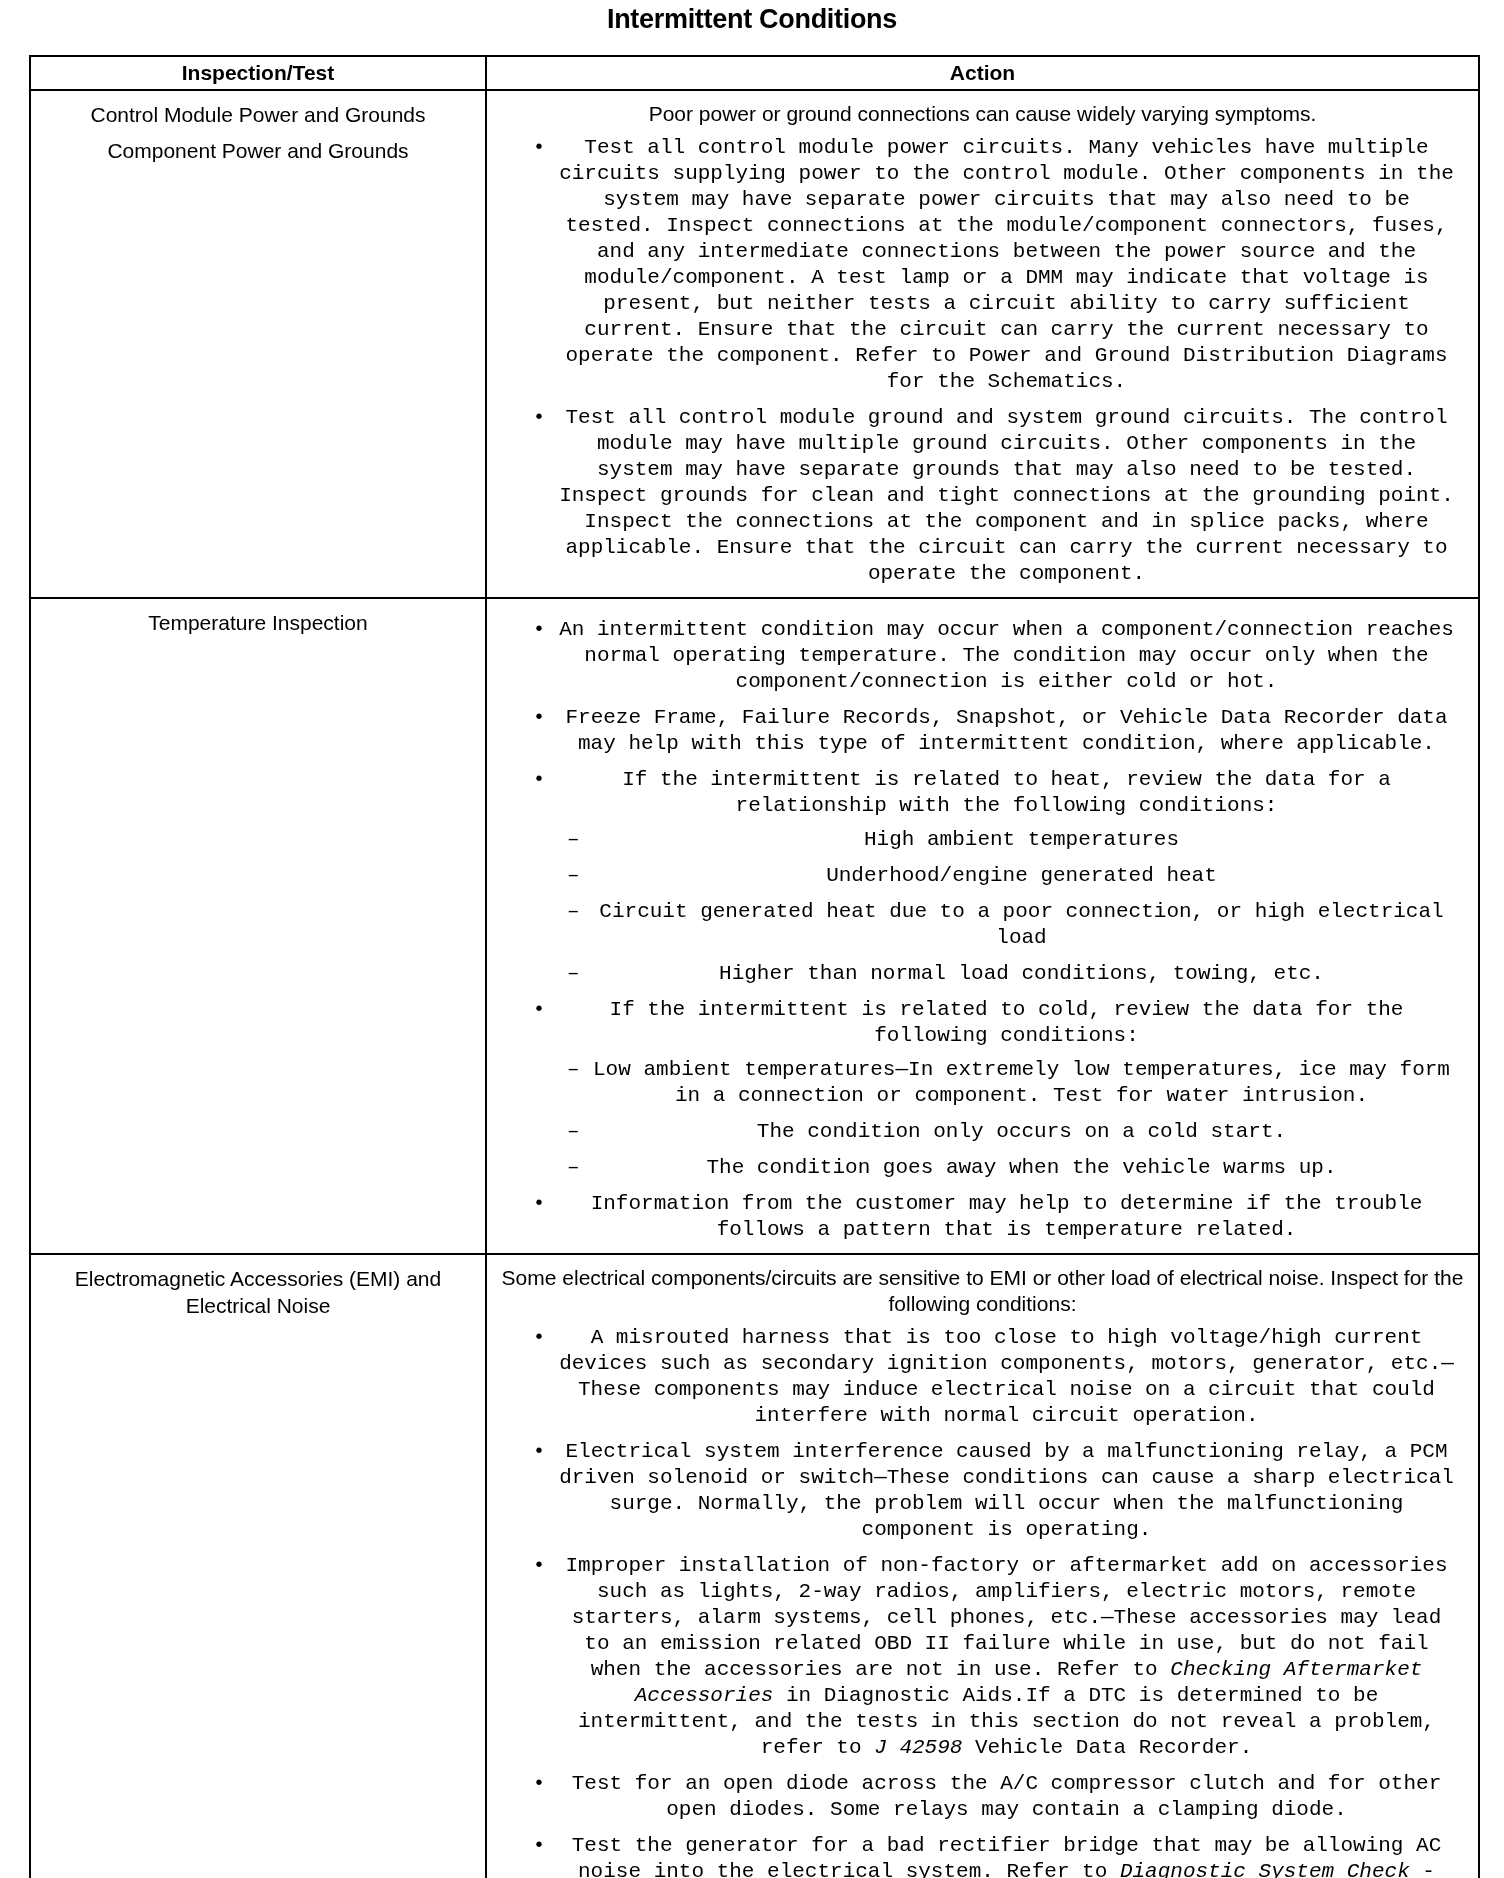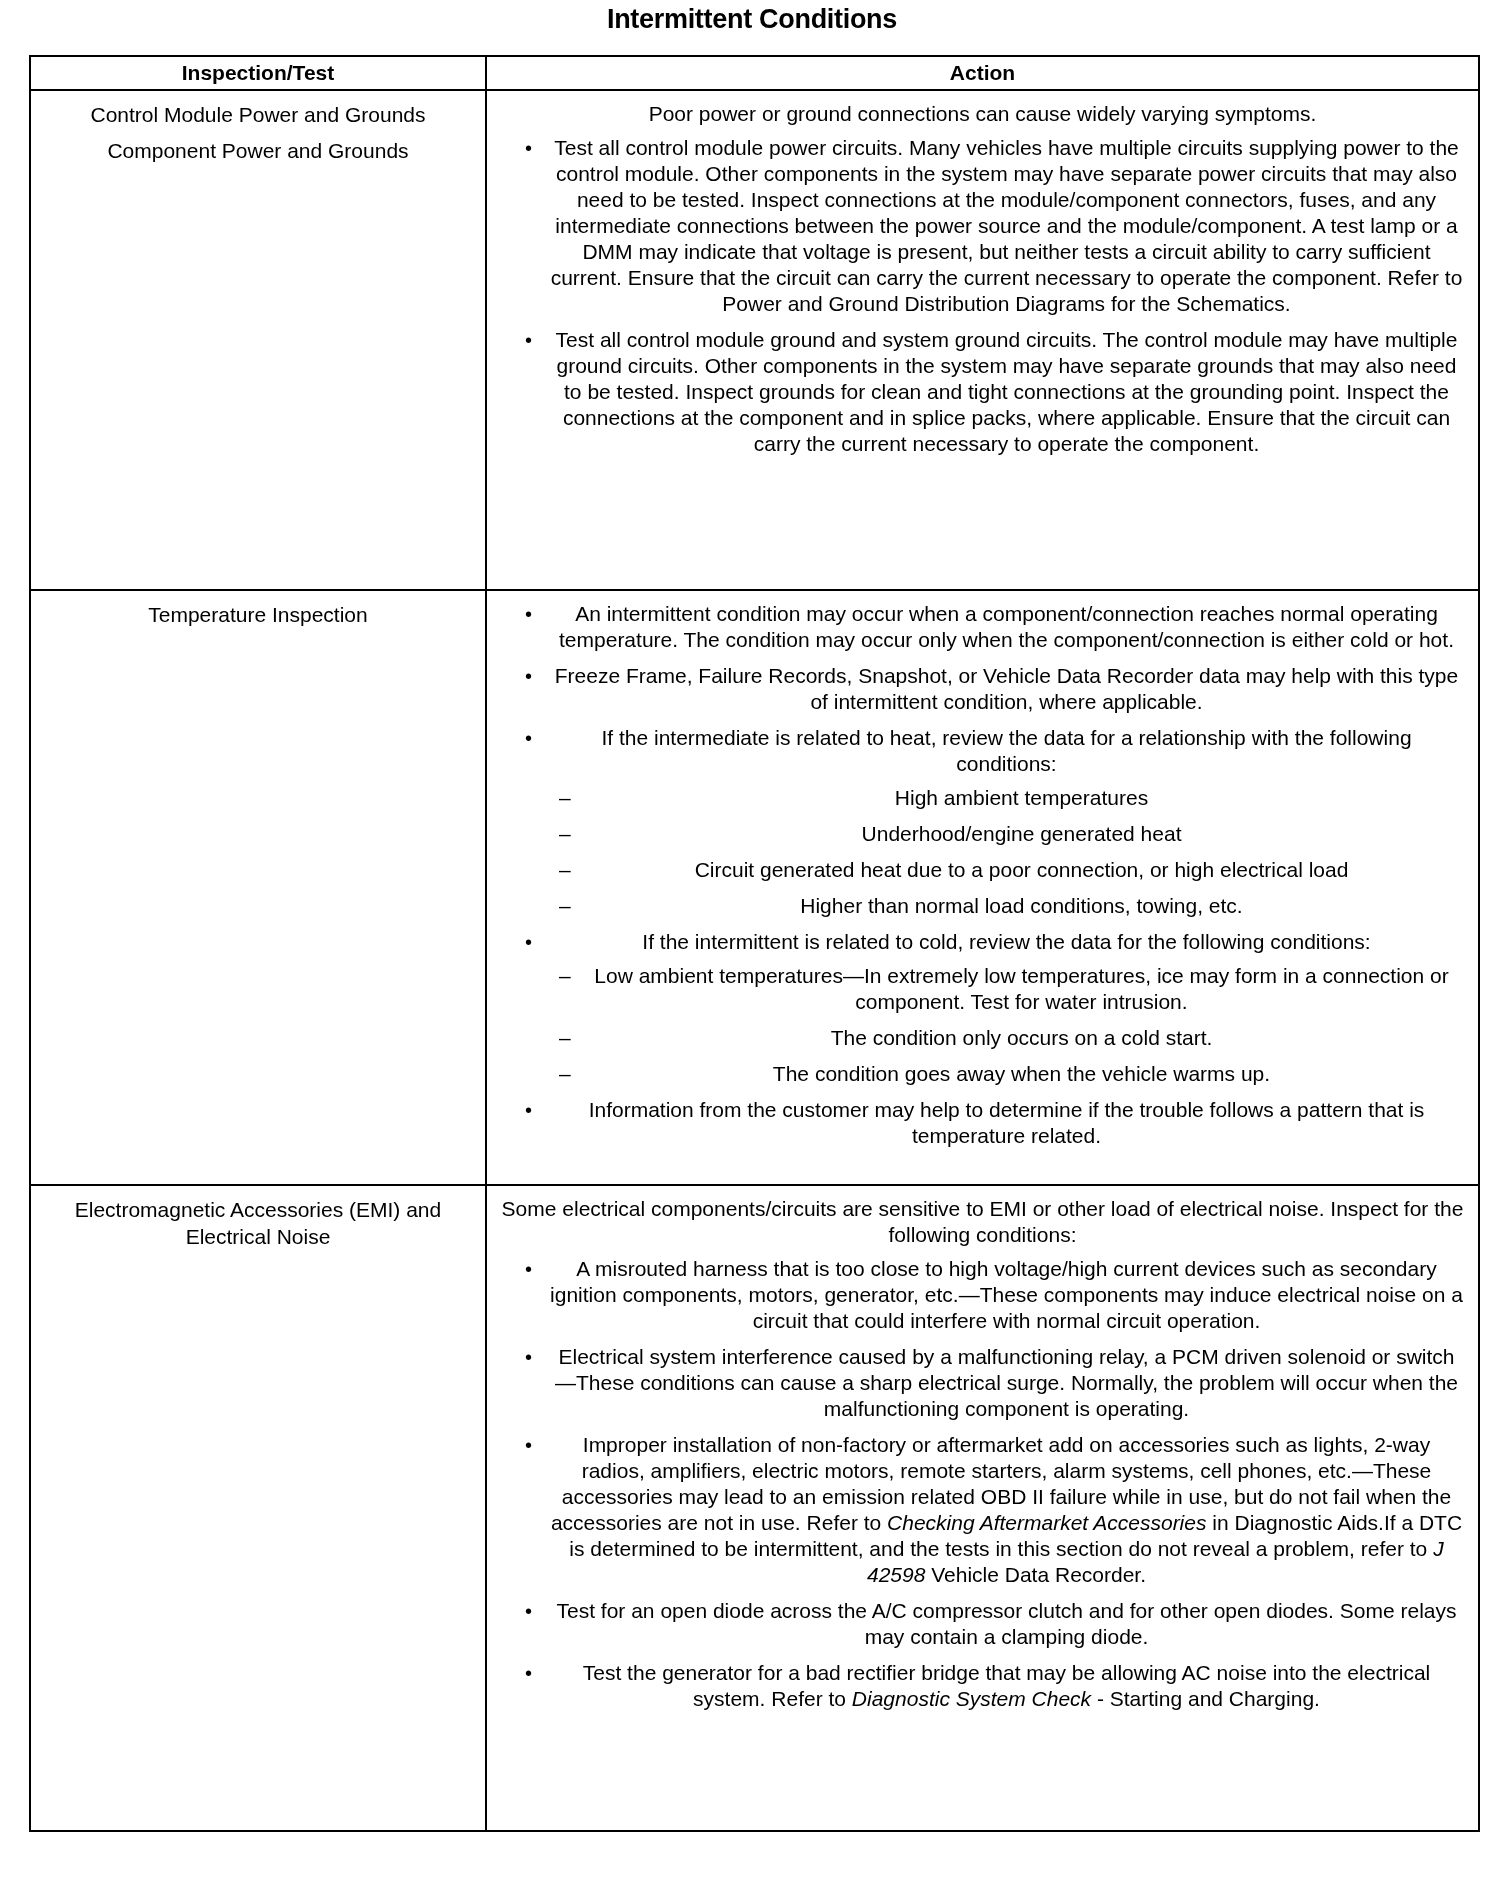--- a/index.html
+++ b/index.html
@@ -19,21 +19,21 @@
     border: 2px solid #000; vertical-align: top; padding: 0; text-align: center;
   }
   table.main th {
     height: 32px; font-size: 21px; font-weight: bold; vertical-align: middle;
   }
   .col-test { width: 456px; }
   .test-cell { padding: 10px 14px 0 14px !important; font-size: 21px; line-height: 27px; }
   .test-cell div { margin-bottom: 9px; }
   .action-cell { padding: 10px 14px 0 14px !important; font-size: 21px; line-height: 26px; }
   .intro { margin: 0 0 8px 0; }
-  ul.bullets { list-style: none; margin: 0; padding: 0 0 0 24px; }
+  ul.bullets { list-style: none; margin: 8px; padding: 0 0 0 24px; font-family: Liberation Mono, monospace; }
   ul.bullets > li { position: relative; padding-left: 24px; margin-bottom: 10px; }
   ul.bullets > li::before {
     content: "\2022"; position: absolute; left: 0; top: 0; font-size: 20px;
   }
   ul.dashes { list-style: none; margin: 8px 0 0 0; padding: 0 0 0 4px; }
   ul.dashes > li { position: relative; padding-left: 26px; margin-bottom: 10px; }
   ul.dashes > li::before { content: "\2013"; position: absolute; left: 6px; top: 0; }
   .row1 { height: 500px; }
   .row2 { height: 595px; }
   .row3 { height: 646px; }
@@ -73,21 +73,21 @@
 
     <tr class="row2">
       <td class="test-cell">
         <div>Temperature Inspection</div>
       </td>
       <td class="action-cell">
         <ul class="bullets">
           <li>An intermittent condition may occur when a component/connection reaches normal operating temperature. The condition may occur only when the component/connection is either cold or hot.</li>
           <li>Freeze Frame, Failure Records, Snapshot, or Vehicle Data Recorder data may help with this type of intermittent condition, where applicable.</li>
           <li>
-            <span>If the intermediate is related to heat, review the data for a relationship with the following conditions:</span>
+            <span>If the intermittent is related to heat, review the data for a relationship with the following conditions:</span>
             <ul class="dashes">
               <li>High ambient temperatures</li>
               <li>Underhood/engine generated heat</li>
               <li>Circuit generated heat due to a poor connection, or high electrical load</li>
               <li>Higher than normal load conditions, towing, etc.</li>
             </ul>
           </li>
           <li>
             <span>If the intermittent is related to cold, review the data for the following conditions:</span>
             <ul class="dashes">

